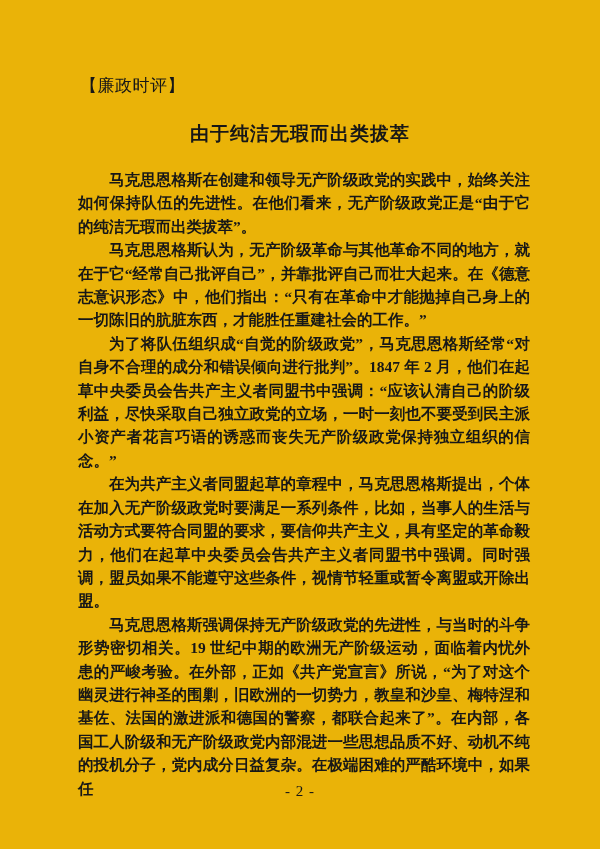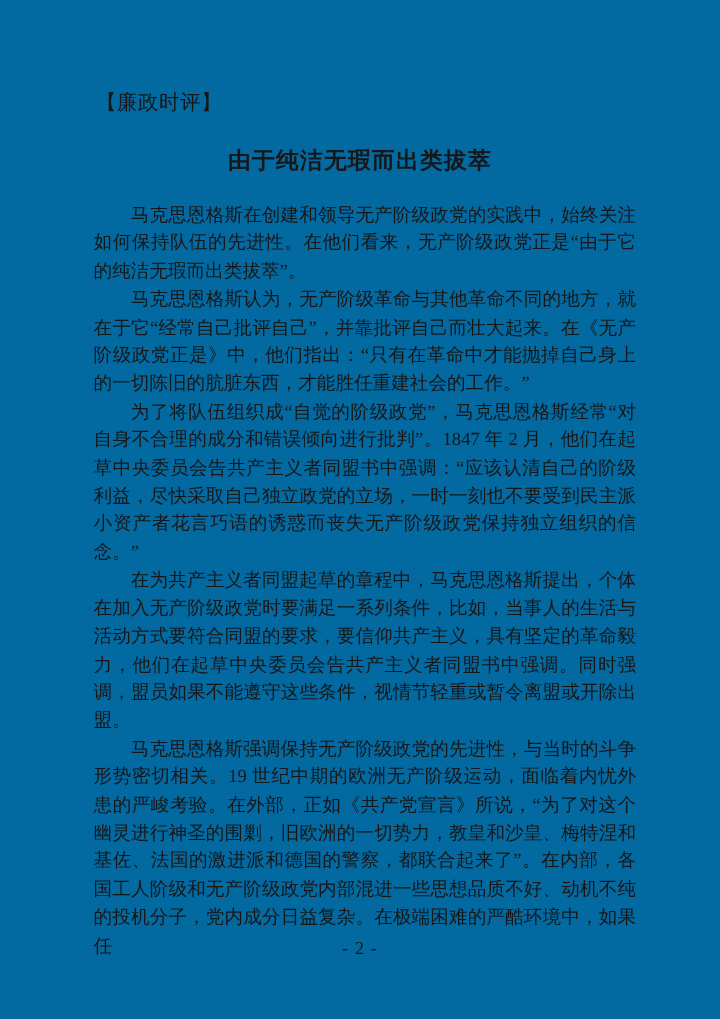--- a/index.html
+++ b/index.html
@@ -4,21 +4,21 @@
 <style>
   html, body {
     margin: 0;
     padding: 0;
     background: #ffffff;
   }
   .page {
     position: relative;
     width: 600px;
     height: 849px;
-    background: #0369a1;
+    background: #eab308;
     overflow: hidden;
     font-family: "Liberation Serif", "DejaVu Serif", serif;
     color: #171717;
   }
   .section-tag {
     position: absolute;
     top: 74px;
     left: 80px;
     font-size: 17px;
     letter-spacing: 0.5px;
@@ -43,20 +43,21 @@
     width: 452px;
   }
   .doc-body p {
     margin: 0;
     padding: 0;
     font-size: 15.5px;
     line-height: 23.4px;
     text-align: justify;
     text-justify: inter-ideograph;
     text-indent: 2em;
+    font-weight: bold;
   }
   .page-number {
     position: absolute;
     top: 783px;
     left: 0;
     width: 100%;
     text-align: center;
     font-size: 15px;
     letter-spacing: 1px;
   }
@@ -64,20 +65,20 @@
 </head>
 <body>
 
 <div class="page">
   <div class="section-tag">【廉政时评】</div>
 
   <div class="doc-title">由于纯洁无瑕而出类拔萃</div>
 
   <div class="doc-body">
     <p>马克思恩格斯在创建和领导无产阶级政党的实践中，始终关注如何保持队伍的先进性。在他们看来，无产阶级政党正是“由于它的纯洁无瑕而出类拔萃”。</p>
-    <p>马克思恩格斯认为，无产阶级革命与其他革命不同的地方，就在于它“经常自己批评自己”，并靠批评自己而壮大起来。在《无产阶级政党正是》中，他们指出：“只有在革命中才能抛掉自己身上的一切陈旧的肮脏东西，才能胜任重建社会的工作。”</p>
+    <p>马克思恩格斯认为，无产阶级革命与其他革命不同的地方，就在于它“经常自己批评自己”，并靠批评自己而壮大起来。在《德意志意识形态》中，他们指出：“只有在革命中才能抛掉自己身上的一切陈旧的肮脏东西，才能胜任重建社会的工作。”</p>
     <p>为了将队伍组织成“自觉的阶级政党”，马克思恩格斯经常“对自身不合理的成分和错误倾向进行批判”。1847 年 2 月，他们在起草中央委员会告共产主义者同盟书中强调：“应该认清自己的阶级利益，尽快采取自己独立政党的立场，一时一刻也不要受到民主派小资产者花言巧语的诱惑而丧失无产阶级政党保持独立组织的信念。”</p>
     <p>在为共产主义者同盟起草的章程中，马克思恩格斯提出，个体在加入无产阶级政党时要满足一系列条件，比如，当事人的生活与活动方式要符合同盟的要求，要信仰共产主义，具有坚定的革命毅力，他们在起草中央委员会告共产主义者同盟书中强调。同时强调，盟员如果不能遵守这些条件，视情节轻重或暂令离盟或开除出盟。</p>
     <p>马克思恩格斯强调保持无产阶级政党的先进性，与当时的斗争形势密切相关。19 世纪中期的欧洲无产阶级运动，面临着内忧外患的严峻考验。在外部，正如《共产党宣言》所说，“为了对这个幽灵进行神圣的围剿，旧欧洲的一切势力，教皇和沙皇、梅特涅和基佐、法国的激进派和德国的警察，都联合起来了”。在内部，各国工人阶级和无产阶级政党内部混进一些思想品质不好、动机不纯的投机分子，党内成分日益复杂。在极端困难的严酷环境中，如果任</p>
   </div>
 
   <div class="page-number">- 2 -</div>
 </div>
 
 </body></html>

